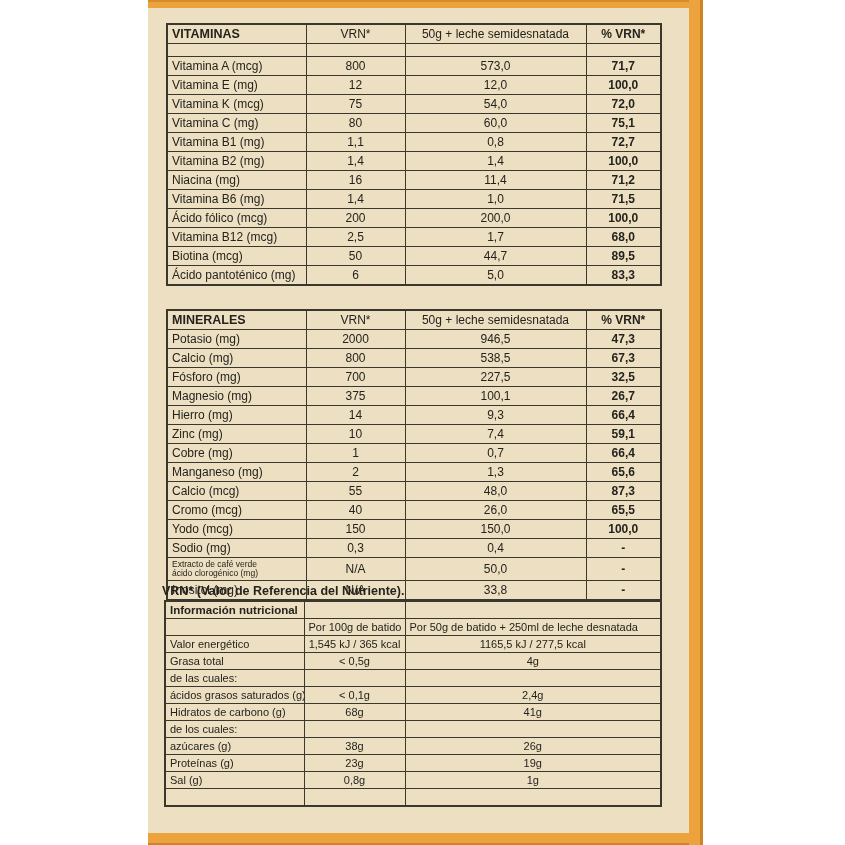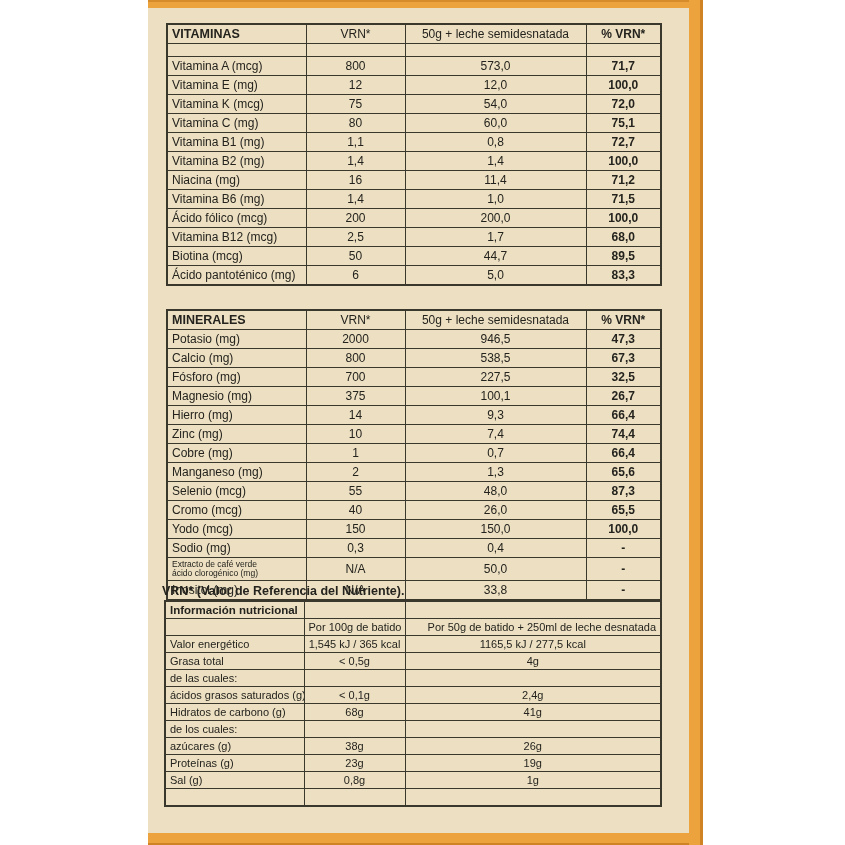--- a/index.html
+++ b/index.html
@@ -60,21 +60,21 @@
   
   .vrn-note{
     position:absolute;left:162px;top:584px;
     font-size:12.5px;font-weight:700;
   }
 
   
   table.nutri{left:164px;top:600px;width:496px;font-size:11px;}
   .nutri td{line-height:13px;height:14px;}
   .nutri td.title-cell{font-weight:700;font-size:11.5px;text-align:left;}
-  .nutri td.colhead{text-align:right;margin-left:24px;}
+  .nutri td.colhead{text-align:left;margin-left:24px;}
   .nutri td.c0{text-align:left;margin-left:38px;}
   .nutri td.c1,.nutri td.c2{text-align:center;margin-left:32px;}
 </style>
 </head>
 <body>
 
 <div id="screen">
 
   <div class="beige-panel"></div>
   <div class="strip-top"></div>
@@ -221,36 +221,36 @@
         <tr>
           <td class="c0">Hierro (mg)</td>
           <td class="c1">14</td>
           <td class="c2">9,3</td>
           <td class="c3">66,4</td>
         </tr>
         <tr>
           <td class="c0">Zinc (mg)</td>
           <td class="c1">10</td>
           <td class="c2">7,4</td>
-          <td class="c3">74,4</td>
+          <td class="c3">59,1</td>
         </tr>
         <tr>
           <td class="c0">Cobre (mg)</td>
           <td class="c1">1</td>
           <td class="c2">0,7</td>
           <td class="c3">66,4</td>
         </tr>
         <tr>
           <td class="c0">Manganeso (mg)</td>
           <td class="c1">2</td>
           <td class="c2">1,3</td>
           <td class="c3">65,6</td>
         </tr>
         <tr>
-          <td class="c0">Selenio (mcg)</td>
+          <td class="c0">Calcio (mcg)</td>
           <td class="c1">55</td>
           <td class="c2">48,0</td>
           <td class="c3">87,3</td>
         </tr>
         <tr>
           <td class="c0">Cromo (mcg)</td>
           <td class="c1">40</td>
           <td class="c2">26,0</td>
           <td class="c3">65,5</td>
         </tr>

